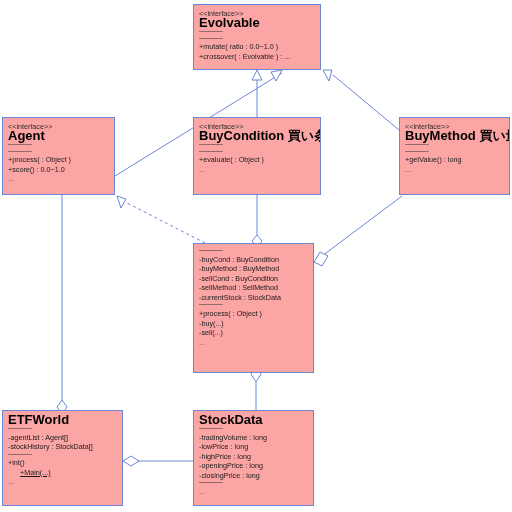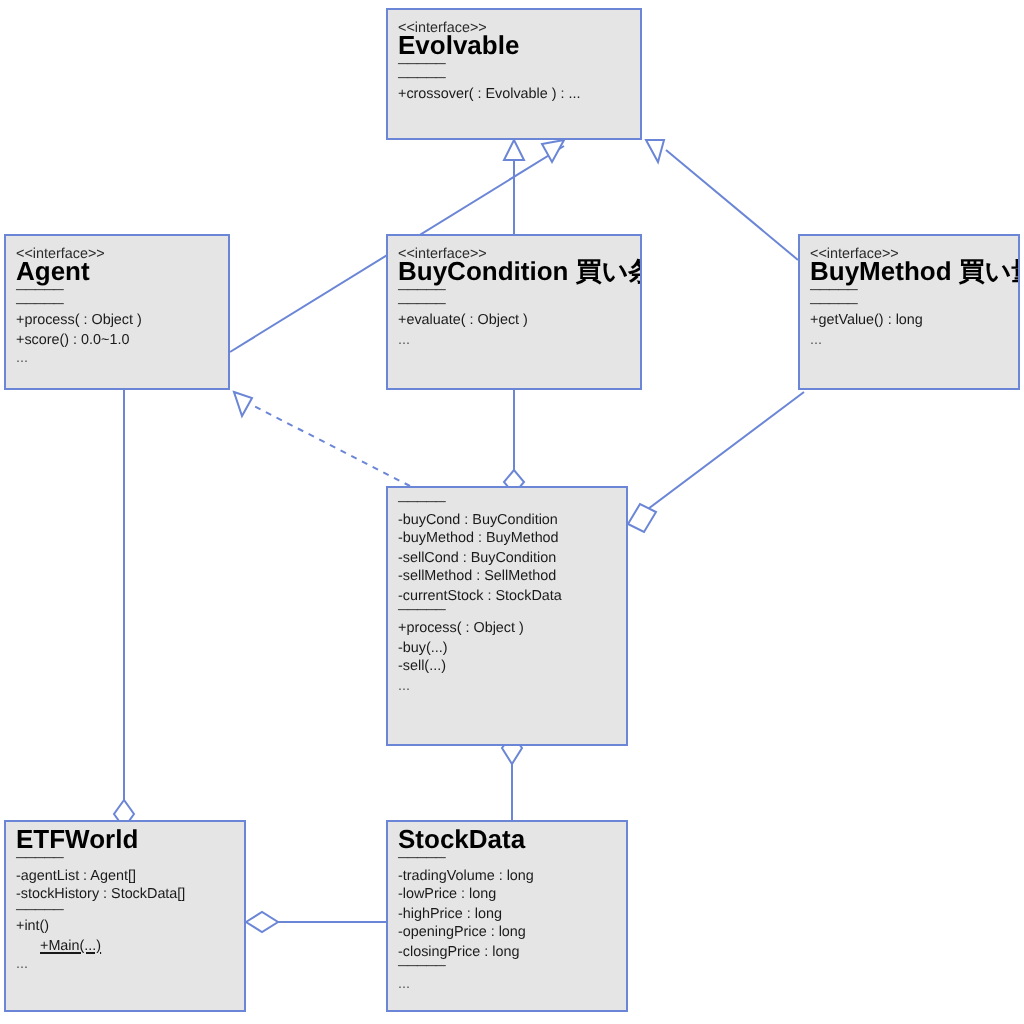--- a/index.html
+++ b/index.html
@@ -19,21 +19,21 @@
     position: absolute;
     left: 0;
     top: 0;
     width: 512px;
     height: 512px;
   }
   .uml-box {
     position: absolute;
     box-sizing: border-box;
     border: 1px solid #6b86d6;
-    background: #e5e5e5;
+    background: #fca5a5;
     z-index: 5;
     padding: 4px 5px 3px 5px;
     overflow: hidden;
   }
   .stereotype {
     font-size: 7.2px;
     color: #2b2b2b;
     line-height: 9px;
     white-space: nowrap;
   }
@@ -125,20 +125,21 @@
       <line x1="132" y1="461" x2="193" y2="461" stroke="#6b86d6" stroke-width="1"></line>
       <polygon points="123,461 131,456 139,461 131,466" fill="#ffffff" stroke="#6b86d6" stroke-width="1"></polygon>
     </g>
   </svg>
 
   <div class="uml-box" style="left:193px; top:4px; width:128px; height:66px;">
     <div class="stereotype">&lt;&lt;interface&gt;&gt;</div>
     <div class="cls-name">Evolvable</div>
     <div class="sep">─────</div>
     <div class="sep">─────</div>
+    <div class="member">+mutate( ratio : 0.0~1.0 )</div>
     <div class="member">+crossover( : Evolvable ) : ...</div>
   </div>
 
   <div class="uml-box" style="left:2px; top:117px; width:113px; height:78px;">
     <div class="stereotype">&lt;&lt;interface&gt;&gt;</div>
     <div class="cls-name">Agent</div>
     <div class="sep">─────</div>
     <div class="sep">─────</div>
     <div class="member">+process( : Object )</div>
     <div class="member">+score() : 0.0~1.0</div>

